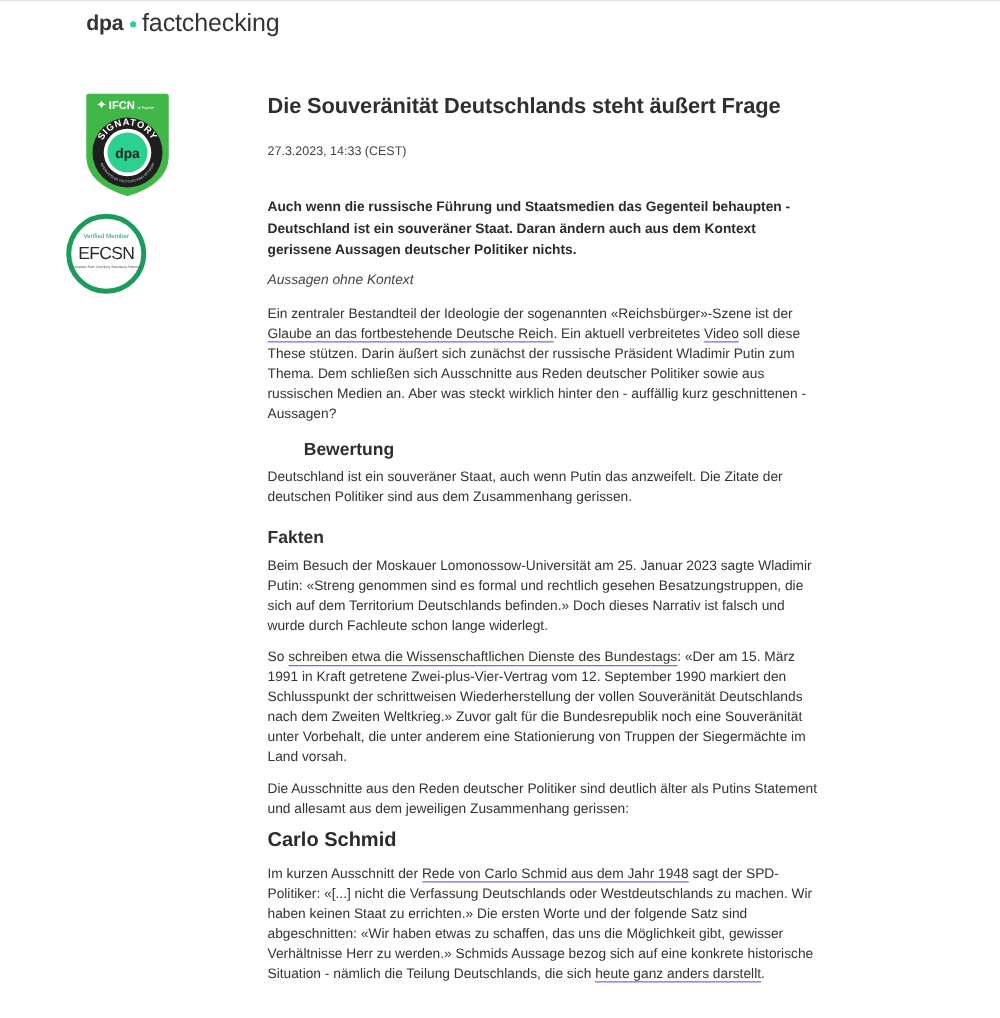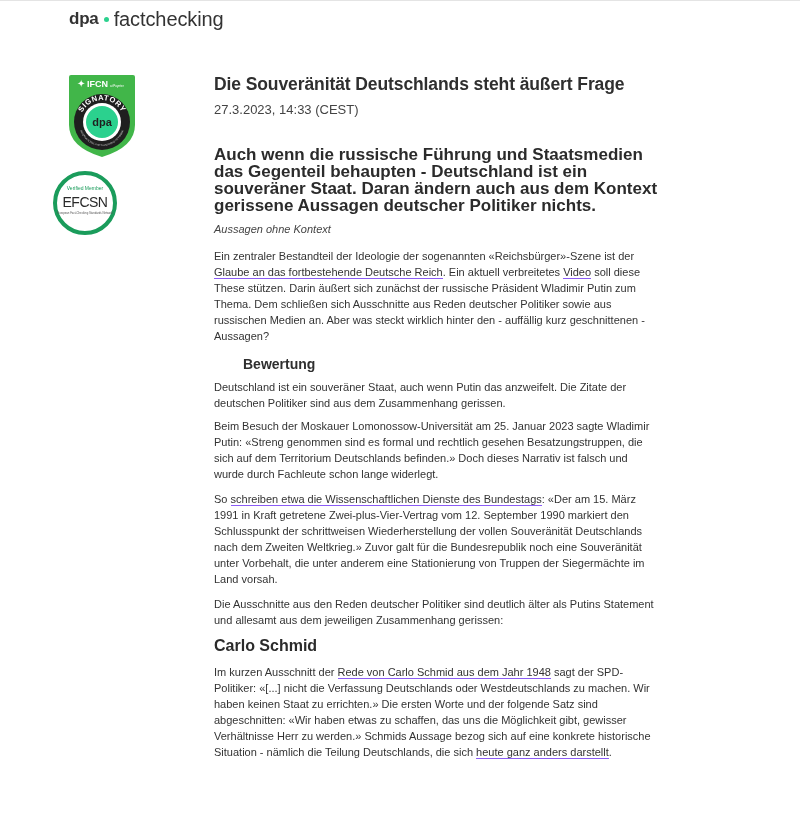--- a/index.html
+++ b/index.html
@@ -21,22 +21,22 @@
   .ifcn {
     position: absolute; left: 67px; top: 73px; width: 70px; height: 85px;
   }
   .efcsn {
     position: absolute; left: 52px; top: 170px; width: 66px; height: 66px;
   }
 
   
   .article { position: absolute; left: 214px; top: 72px; width: 445px; }
   .title { font-size: 17.5px; font-weight: bold; color: #2f2f2f; margin: 0; line-height: 24px; letter-spacing: -0.1px; }
-  .date { font-size: 13px; color: #444; margin-top: 8px; line-height: 12px; }
-  .lead { font-size: 17px; font-weight: bold; color: #2b2b2b; line-height: 17px; margin: 30px 0 0 0; }
+  .date { font-size: 10px; color: #444; margin-top: 20px; line-height: 12px; }
+  .lead { font-size: 11px; font-weight: bold; color: #2b2b2b; line-height: 17px; margin: 30px 0 0 0; }
   .kicker { font-size: 11px; font-style: italic; color: #444; line-height: 17px; margin: 7px 0 0 0; }
   p.body { font-size: 11px; line-height: 16px; color: #333; margin: 0; }
   .p1 { margin-top: 10px !important; }
   h2.section { font-size: 14px; font-weight: bold; color: #2f2f2f; margin: 0; line-height: 18px; }
   .h-bew { margin-top: 11px !important; padding-left: 29px; }
   .p-bew { margin-top: 6px !important; }
   .h-fak { margin-top: 14px !important; }
   .p-fak { margin-top: 7px !important; }
   .p-so { margin-top: 9px !important; }
   .p-aus { margin-top: 9px !important; }
@@ -96,20 +96,21 @@
   <div class="date">27.3.2023, 14:33 (CEST)</div>
 
   <p class="lead">Auch wenn die russische Führung und Staatsmedien das Gegenteil behaupten - Deutschland ist ein souveräner Staat. Daran ändern auch aus dem Kontext gerissene Aussagen deutscher Politiker nichts.</p>
   <p class="kicker">Aussagen ohne Kontext</p>
 
   <p class="body p1"><span>Ein zentraler Bestandteil der Ideologie der sogenannten «Reichsbürger»-Szene ist der </span><a class="lnk">Glaube an das fortbestehende Deutsche Reich</a><span>. Ein aktuell verbreitetes </span><a class="lnk">Video</a><span> soll diese These stützen. Darin äußert sich zunächst der russische Präsident Wladimir Putin zum Thema. Dem schließen sich Ausschnitte aus Reden deutscher Politiker sowie aus russischen Medien an. Aber was steckt wirklich hinter den - auffällig kurz geschnittenen - Aussagen?</span></p>
 
   <h2 class="section h-bew">Bewertung</h2>
   <p class="body p-bew">Deutschland ist ein souveräner Staat, auch wenn Putin das anzweifelt. Die Zitate der deutschen Politiker sind aus dem Zusammenhang gerissen.</p>
 
+  <h2 class="section h-fak">Fakten</h2>
   <p class="body p-fak">Beim Besuch der Moskauer Lomonossow-Universität am 25. Januar 2023 sagte Wladimir Putin: «Streng genommen sind es formal und rechtlich gesehen Besatzungstruppen, die sich auf dem Territorium Deutschlands befinden.» Doch dieses Narrativ ist falsch und wurde durch Fachleute schon lange widerlegt.</p>
 
   <p class="body p-so"><span>So </span><a class="lnk">schreiben etwa die Wissenschaftlichen Dienste des Bundestags</a><span>: «Der am 15. März 1991 in Kraft getretene Zwei-plus-Vier-Vertrag vom 12. September 1990 markiert den Schlusspunkt der schrittweisen Wiederherstellung der vollen Souveränität Deutschlands nach dem Zweiten Weltkrieg.» Zuvor galt für die Bundesrepublik noch eine Souveränität unter Vorbehalt, die unter anderem eine Stationierung von Truppen der Siegermächte im Land vorsah.</span></p>
 
   <p class="body p-aus">Die Ausschnitte aus den Reden deutscher Politiker sind deutlich älter als Putins Statement und allesamt aus dem jeweiligen Zusammenhang gerissen:</p>
 
   <h3 class="subhead">Carlo Schmid</h3>
 
   <p class="body p-cs"><span>Im kurzen Ausschnitt der </span><a class="lnk">Rede von Carlo Schmid aus dem Jahr 1948</a><span> sagt der SPD-Politiker: «[...] nicht die Verfassung Deutschlands oder Westdeutschlands zu machen. Wir haben keinen Staat zu errichten.» Die ersten Worte und der folgende Satz sind abgeschnitten: «Wir haben etwas zu schaffen, das uns die Möglichkeit gibt, gewisser Verhältnisse Herr zu werden.» Schmids Aussage bezog sich auf eine konkrete historische Situation - nämlich die Teilung Deutschlands, die sich </span><a class="lnk">heute ganz anders darstellt</a><span>.</span></p>
 </div>

